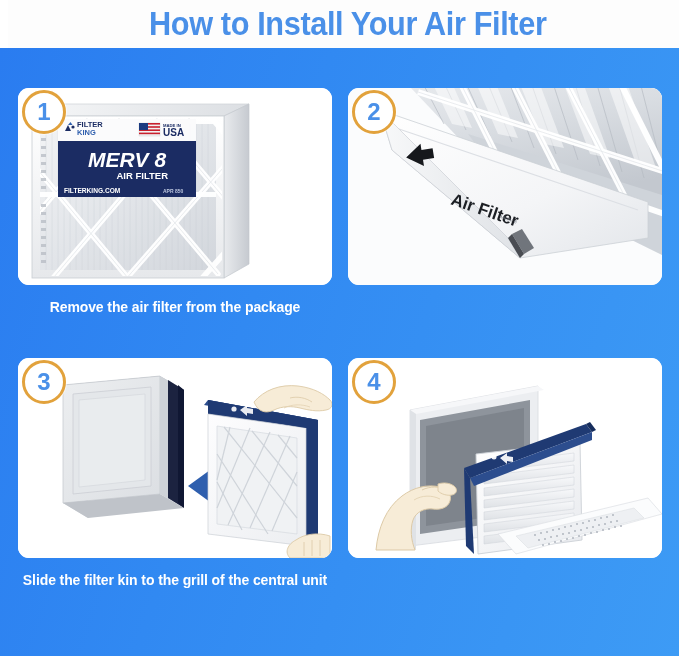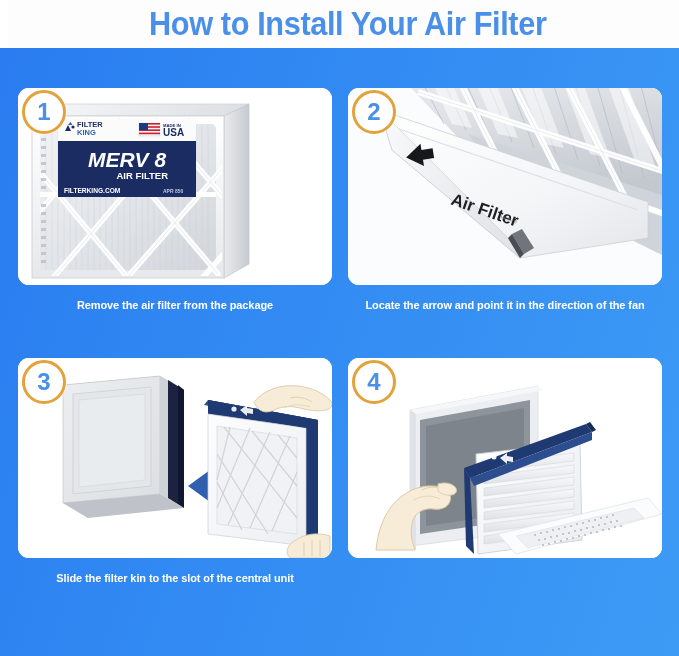--- a/index.html
+++ b/index.html
@@ -92,21 +92,21 @@
     color: #4a90e8;
     line-height: 1;
     font-family: "Liberation Sans", sans-serif;
   }
 
   .caption {
     margin-top: 12px;
     width: 314px;
     text-align: center;
     color: #ffffff;
-    font-size: 11px;
+    font-size: 14px;
     font-weight: bold;
     line-height: 1.47;
     letter-spacing: -0.1px;
   }
 
   .illus { display: block; }
 </style>
 </head>
 <body>
 
@@ -350,21 +350,20 @@
 
             <text x="102" y="116" transform="rotate(19 102 116)" font-family="Liberation Sans, sans-serif" font-size="17" font-weight="bold" fill="#1c1f24">Air Filter</text>
             <text x="152" y="130" transform="rotate(19 152 130)" font-family="Liberation Sans, sans-serif" font-size="4.6" fill="#6d737c">MERV 8</text>
           </g>
         </svg>
 
         <div class="badge">
           <span class="badge-num">2</span>
         </div>
       </div>
-      <div class="caption">Locate the arrow and point it in the direction of the fan</div>
     </div>
 
     <div class="step step-3">
       <div class="card card-3">
 
         <svg class="illus" width="314" height="200" viewBox="0 0 314 200">
           <defs>
             <linearGradient id="unitFaceG" x1="0" y1="0" x2="1" y2="1">
               <stop offset="0" stop-color="#eceef0"></stop>
               <stop offset="1" stop-color="#dcdfe3"></stop>
@@ -442,21 +441,21 @@
               <path d="M294 182 l0 16"></path>
               <path d="M302 182 l0 16"></path>
             </g>
           </g>
         </svg>
 
         <div class="badge">
           <span class="badge-num">3</span>
         </div>
       </div>
-      <div class="caption">Slide the filter kin to the slot of the central unit</div>
+      <div class="caption">Slide the filter kin to the grill of the central unit</div>
     </div>
 
     <div class="step step-4">
       <div class="card card-4">
 
         <svg class="illus" width="314" height="200" viewBox="0 0 314 200">
           <defs>
             <linearGradient id="grillG4" x1="0" y1="0" x2="1" y2="1">
               <stop offset="0" stop-color="#ffffff"></stop>
               <stop offset="1" stop-color="#e8eaee"></stop>

